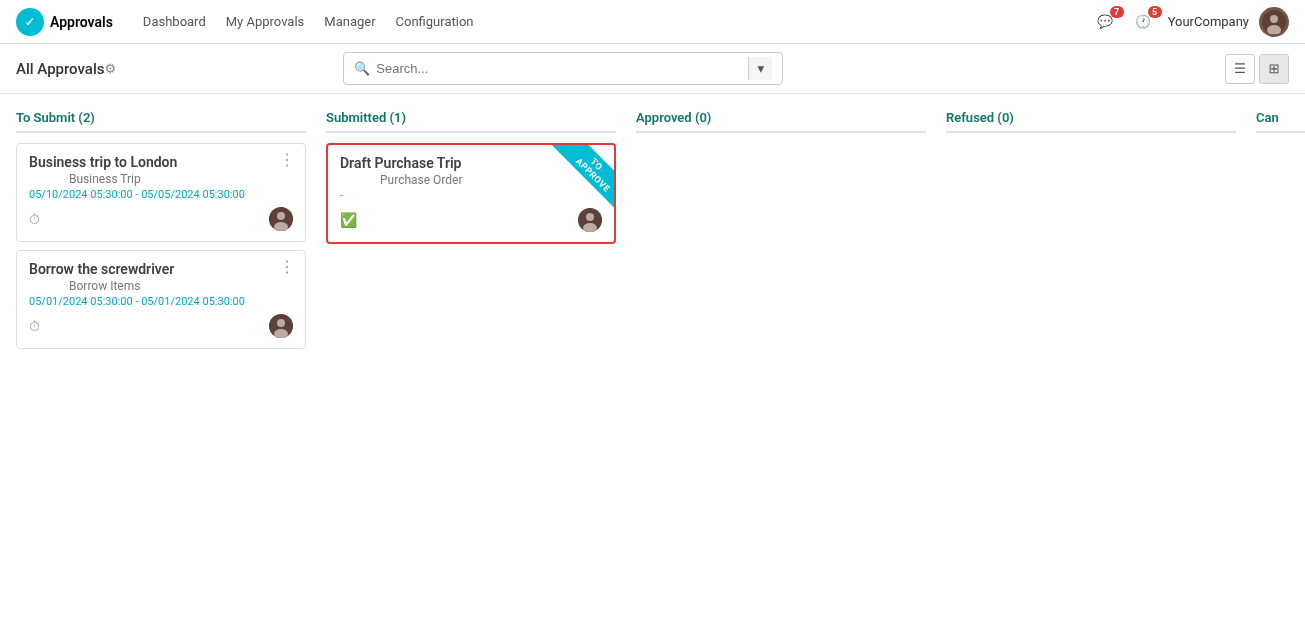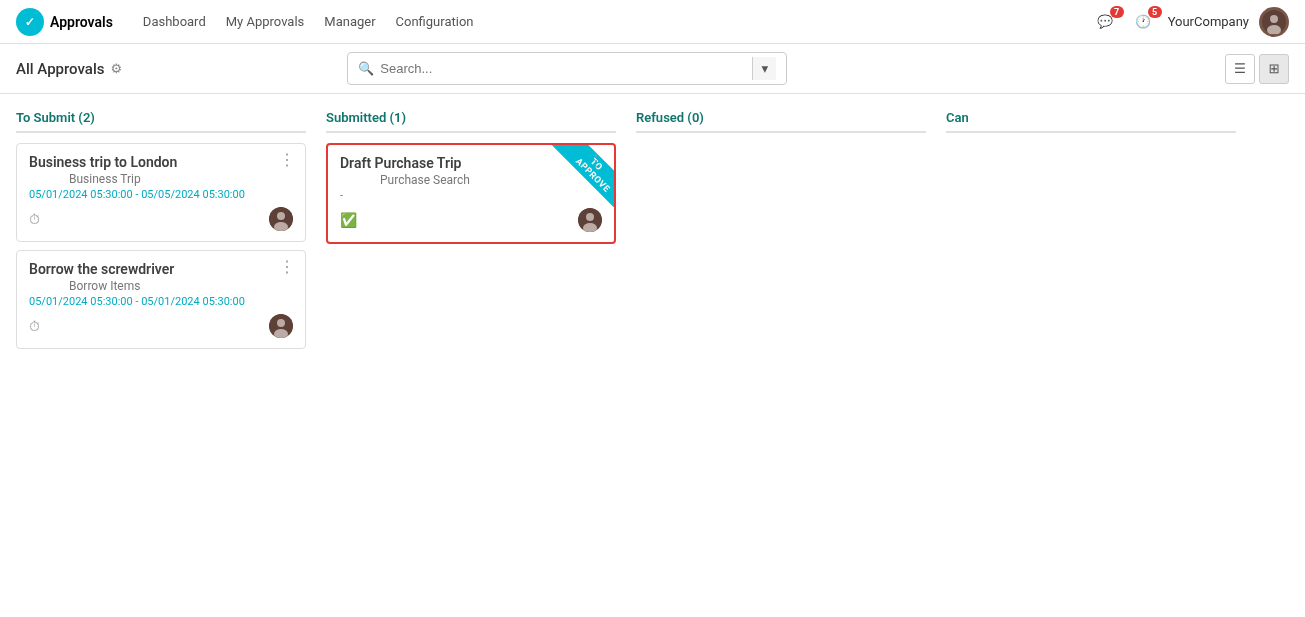--- a/index.html
+++ b/index.html
@@ -76,21 +76,21 @@
       align-items: center;
       padding: 8px 16px;
       border-bottom: 1px solid #e0e0e0;
       gap: 12px;
     }
     .page-title {
       font-size: 15px;
       font-weight: 500;
       display: flex;
       align-items: center;
-      gap: 6px;
+      gap: 0;
     }
     .search-bar {
       flex: 1;
       display: flex;
       align-items: center;
       border: 1px solid #ccc;
       border-radius: 4px;
       padding: 4px 10px;
       background: #fff;
       max-width: 440px;
@@ -276,21 +276,21 @@
   </div>
 </div>
 
 <div class="main-content" id="kanban-board">
 <div class="kanban-col">
       <div class="col-header">To Submit (2)</div>
       <div class="kanban-card">
         <span class="card-menu">⋮</span>
         <div class="card-title">Business trip to London</div>
         <div class="card-subtitle">Business Trip</div>
-        <div class="card-date">05/01/2024 05:30:00 - 05/05/2024 05:30:00</div>
+        <div class="card-date">05/10/2024 05:30:00 - 05/05/2024 05:30:00</div>
         <div class="card-footer">
           <span class="clock-icon">⏱</span>
           <div class="card-avatar">
             <svg width="24" height="24" viewBox="0 0 24 24">
               <rect width="24" height="24" rx="12" fill="#5d4037"></rect>
               <circle cx="12" cy="9" r="4" fill="#bcaaa4"></circle>
               <ellipse cx="12" cy="20" rx="7" ry="5" fill="#bcaaa4"></ellipse>
             </svg>
           </div>
         </div>
@@ -311,33 +311,36 @@
           </div>
         </div>
       </div>
     </div>
     <div class="kanban-col">
       <div class="col-header">Submitted (1)</div>
       <div class="kanban-card selected">
         <div class="ribbon">TO APPROVE</div>
         <span class="card-menu">⋮</span>
         <div class="card-title">Draft Purchase Trip</div>
-        <div class="card-subtitle">Purchase Search</div>
+        <div class="card-subtitle">Purchase Order</div>
         <div class="card-date">-</div>
         <div class="card-footer">
           <span class="check-icon">✅</span>
           <div class="card-avatar">
             <svg width="24" height="24" viewBox="0 0 24 24">
               <rect width="24" height="24" rx="12" fill="#5d4037"></rect>
               <circle cx="12" cy="9" r="4" fill="#bcaaa4"></circle>
               <ellipse cx="12" cy="20" rx="7" ry="5" fill="#bcaaa4"></ellipse>
             </svg>
           </div>
         </div>
       </div>
     </div>
     <div class="kanban-col">
+      <div class="col-header">Approved (0)</div>
+    </div>
+    <div class="kanban-col">
       <div class="col-header">Refused (0)</div>
     </div>
     <div class="kanban-col">
       <div class="col-header">Can</div>
     </div>
   </div>
 
 </body></html>

